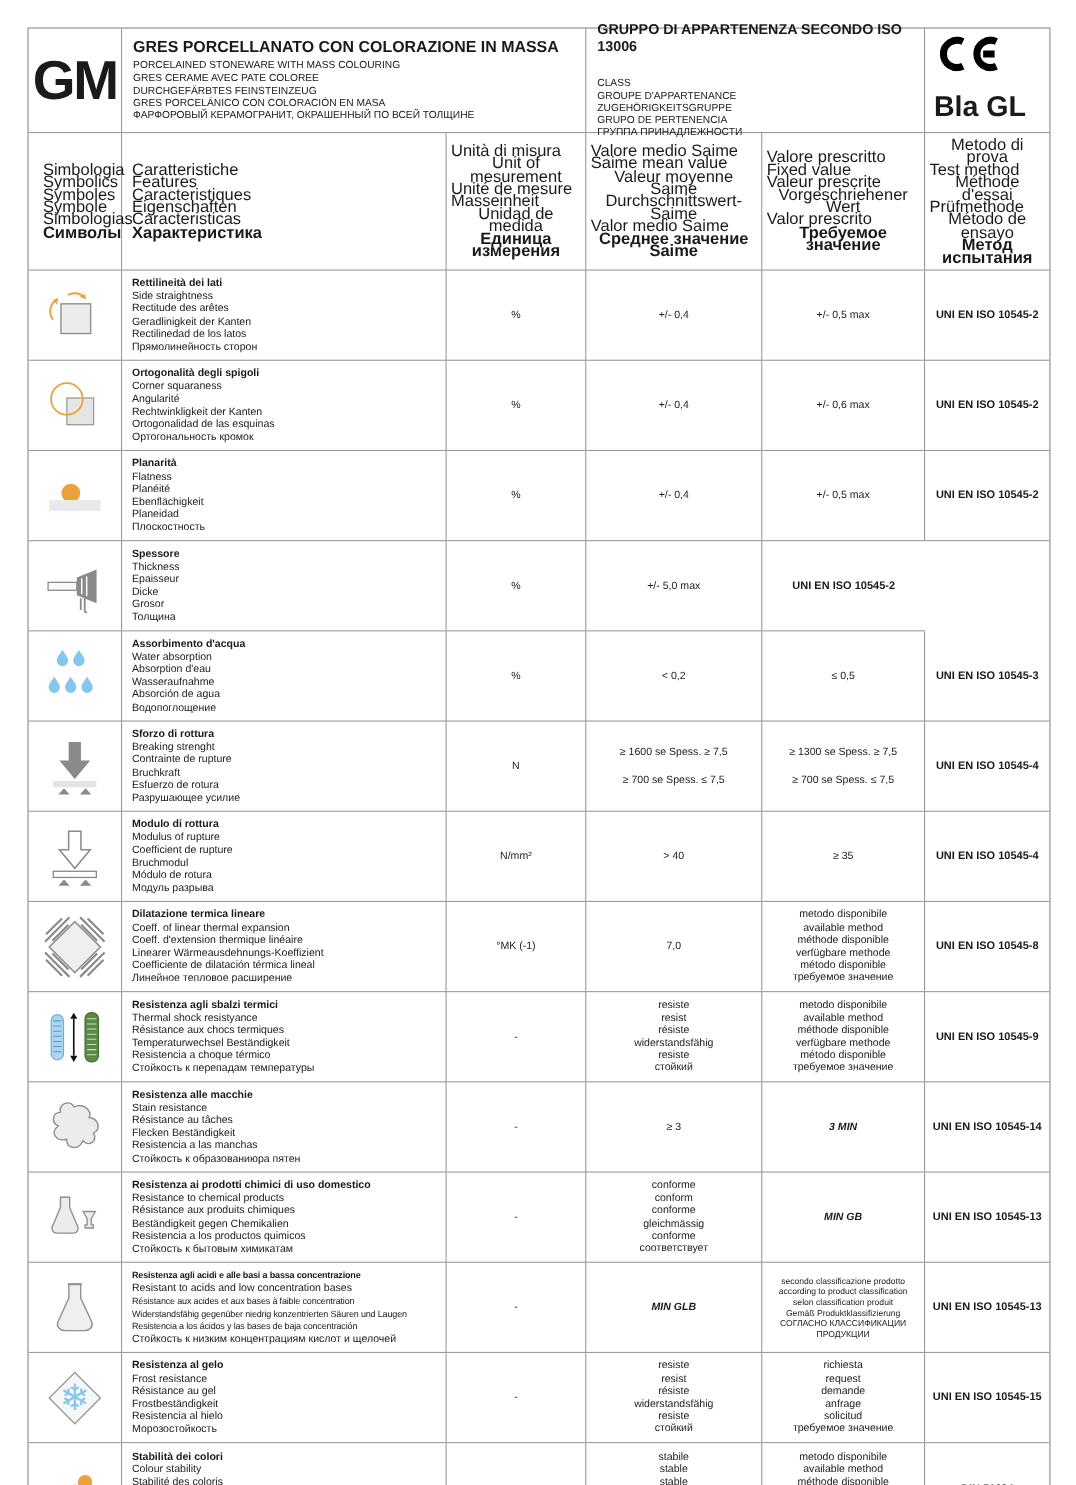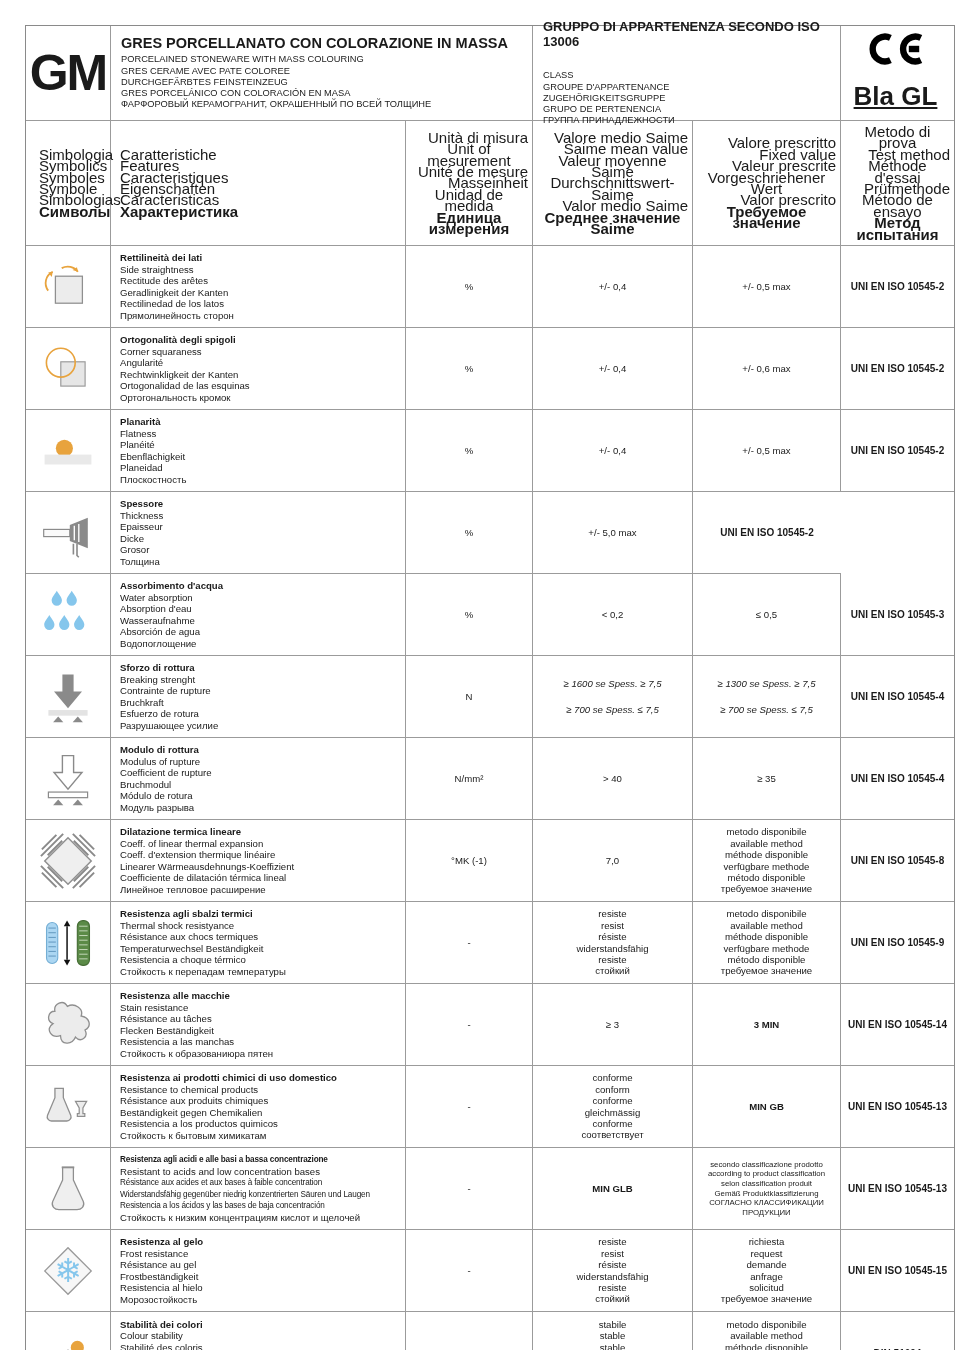--- a/index.html
+++ b/index.html
@@ -11,38 +11,38 @@
   .cell{box-sizing:border-box;border-right:1px solid #9b9b9b;border-bottom:1px solid #9b9b9b;display:flex;flex-direction:column;justify-content:center;}
   .cell:last-child{border-right:none;}
   .lastrow .cell{border-bottom:none;}
   
   .logo-cell{align-items:center;justify-content:center;font-weight:bold;font-size:50px;letter-spacing:-2px;height:95px;}
   .title-cell{padding:8px 10px;height:95px;}
   .main-title{font-weight:bold;font-size:14.5px;margin-bottom:3px;}
   .sub-line{font-size:9.3px;line-height:11.3px;}
   .group-cell{padding:8px 10px;height:95px;}
   .group-title{font-weight:bold;font-size:13px;margin-bottom:21px;}
-  .ce-cell{padding:7px 12px 8px 8px;align-items:center;justify-content:space-between;height:95px;text-decoration:underline;}
+  .ce-cell{padding:7px 12px 8px 8px;align-items:flex-start;justify-content:space-between;height:95px;}
   .class-code{font-weight:bold;font-size:26px;letter-spacing:0;}
   
   .hdr .cell{min-height:76px;font-size:15px;line-height:11.4px;padding:5px 4px;}
   .hdr .left{align-items:flex-start;padding-left:13px;}
   .hdr .left2{align-items:flex-start;padding-left:9px;}
-  .hdr .ctr{align-items:flex-end;text-align:center;}
+  .hdr .ctr{align-items:flex-start;text-align:center;}
   .hdr .ln:last-child{font-weight:bold;}
   
   .row .cell{min-height:82px;}
   .icon-cell{align-items:center;justify-content:center;}
   .feat-cell{align-items:flex-start;padding:6px 4px 6px 9px;font-size:9.6px;line-height:11.5px;}
   .feat-cell .ln:first-child{font-weight:bold;}
   .feat-cell .tiny{font-size:8.2px;letter-spacing:-0.15px;}
   .val-cell{align-items:center;text-align:center;font-size:9.6px;line-height:11.4px;padding:4px 3px;}
   .val-cell .small-line{font-size:7.8px;line-height:9.6px;}
-  .val-cell .spread{margin:7px 12px;font-style:italic;}
-  .val-cell .boldval{font-weight:bold;}
+  .val-cell .spread{margin:7px 12px;}
+  .val-cell .boldval{font-weight:bold;font-style:italic;}
   .method-cell{align-items:center;text-align:center;font-weight:bold;font-size:10px;padding:4px 2px;}
   .ln{display:block;}
   svg{display:block;}
 </style>
 </head>
 <body>
 
 <div class="page">
   <div class="table">
 

